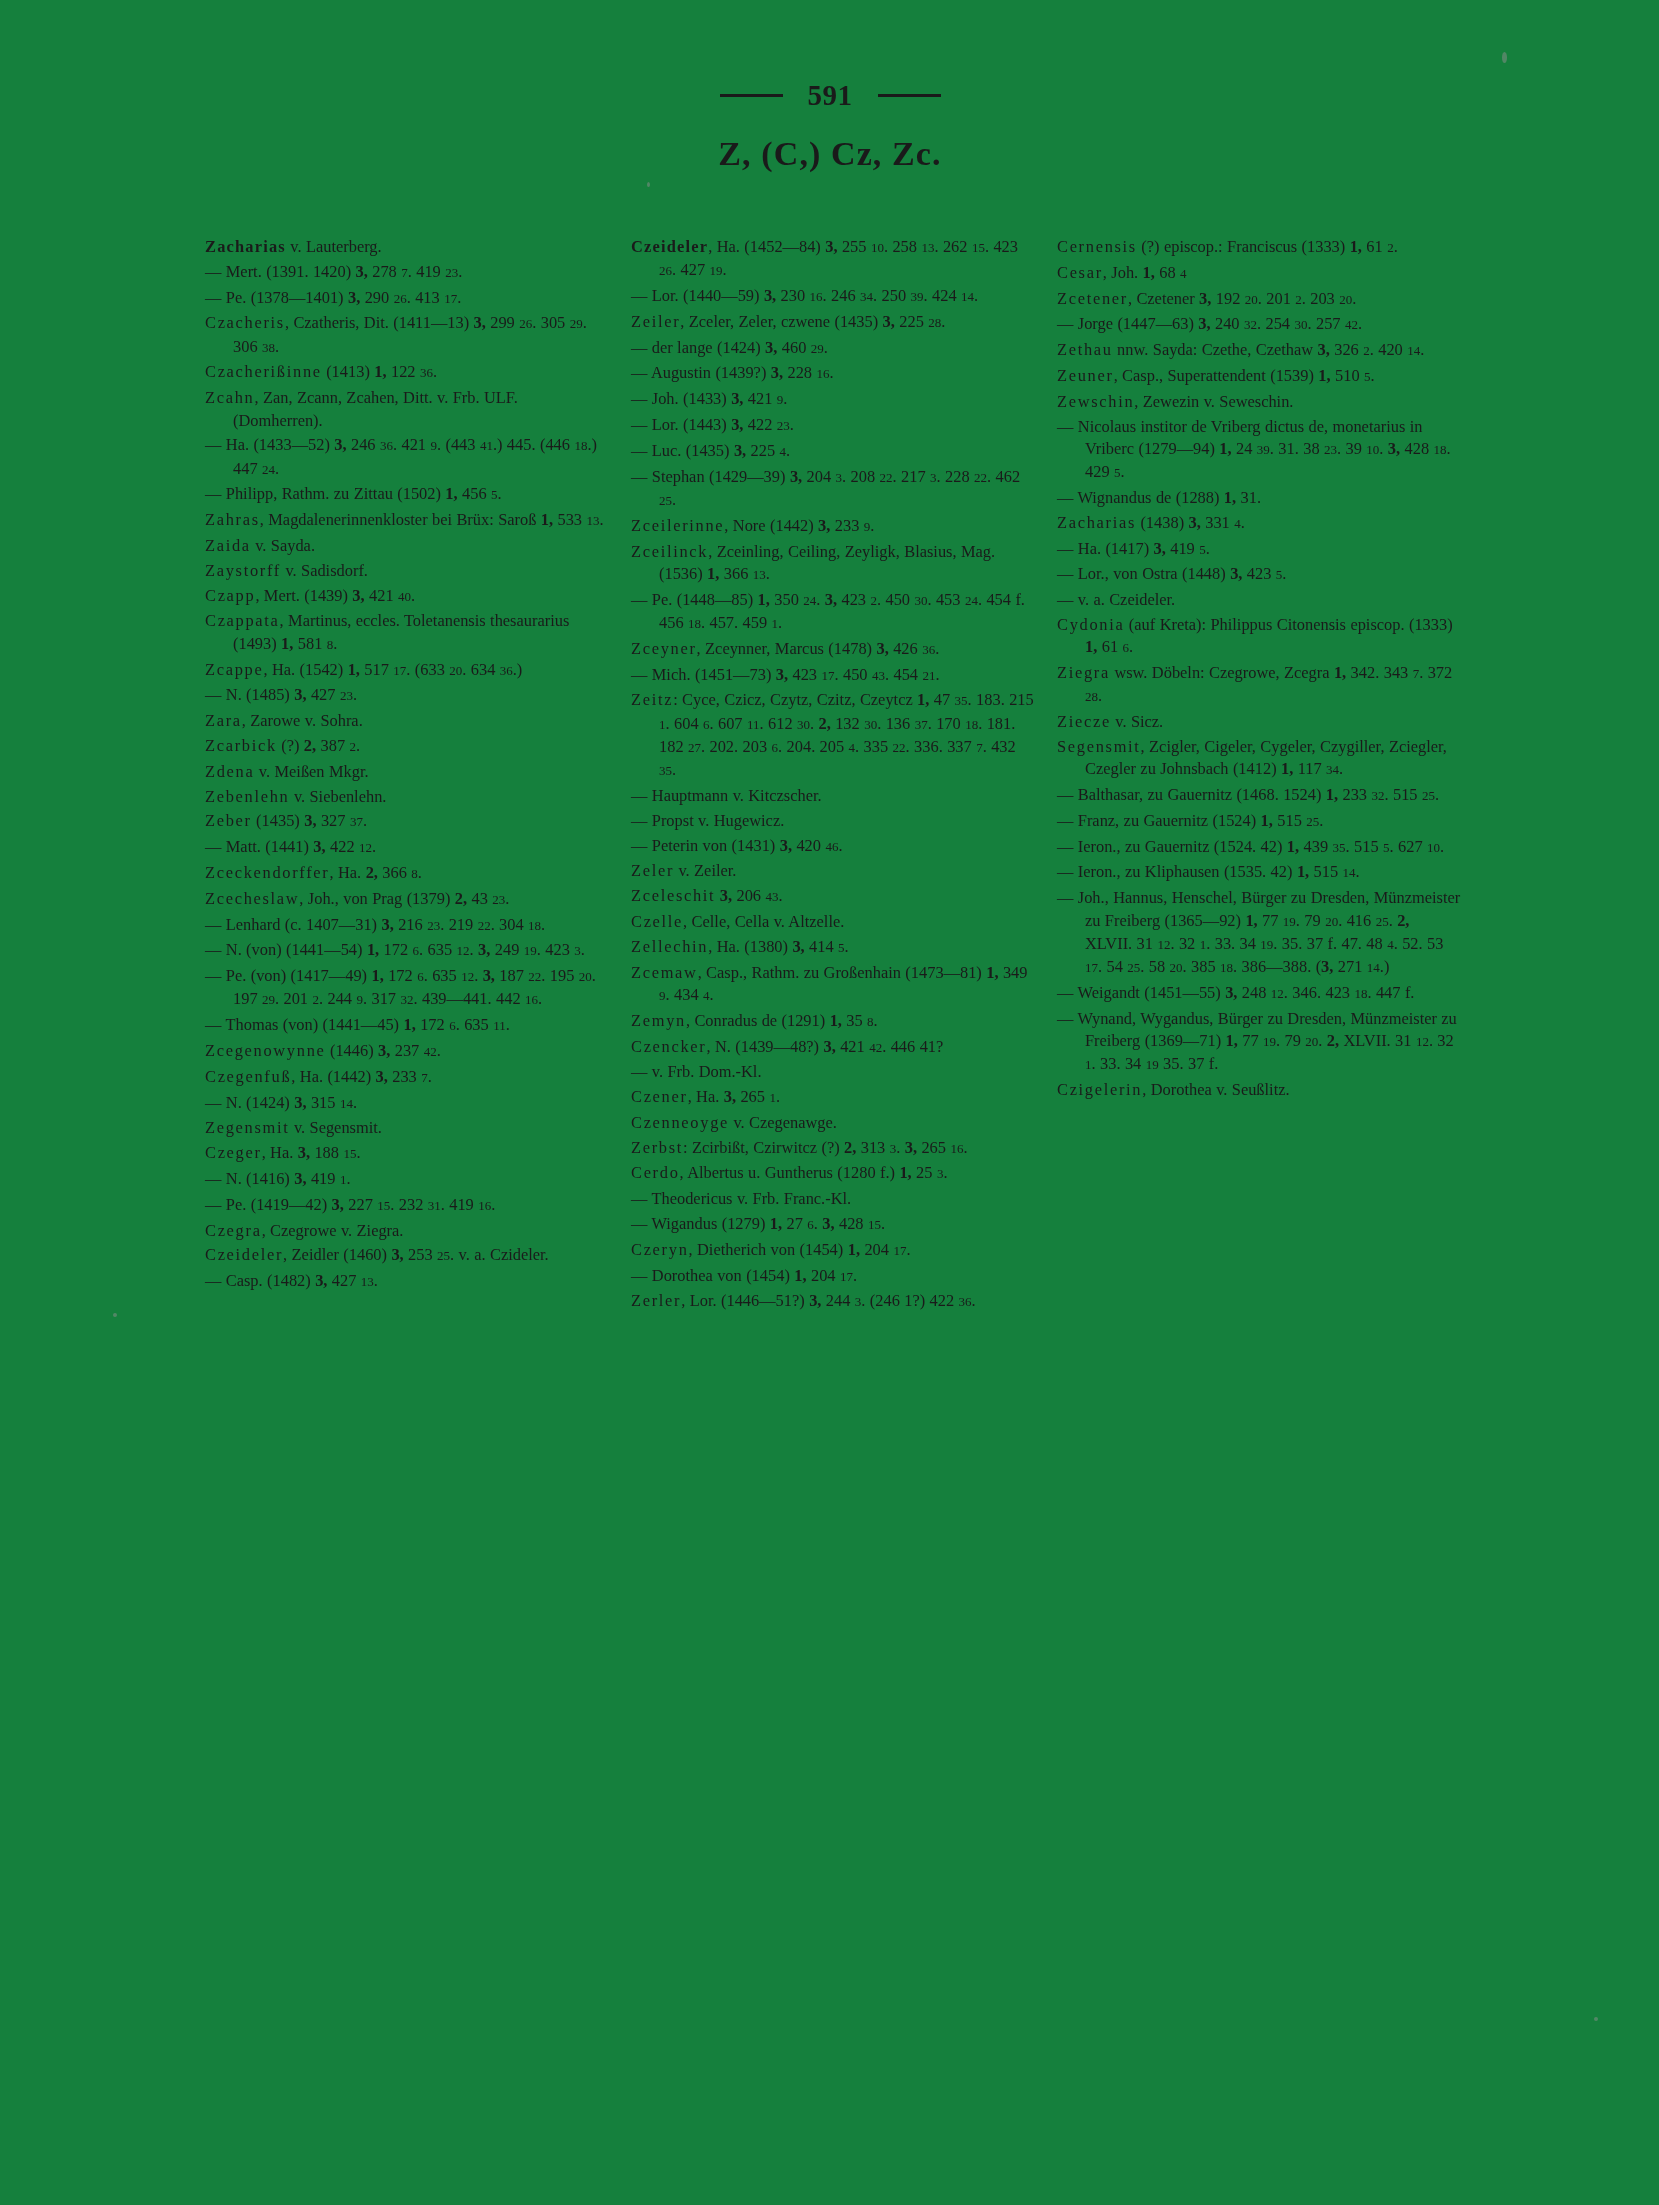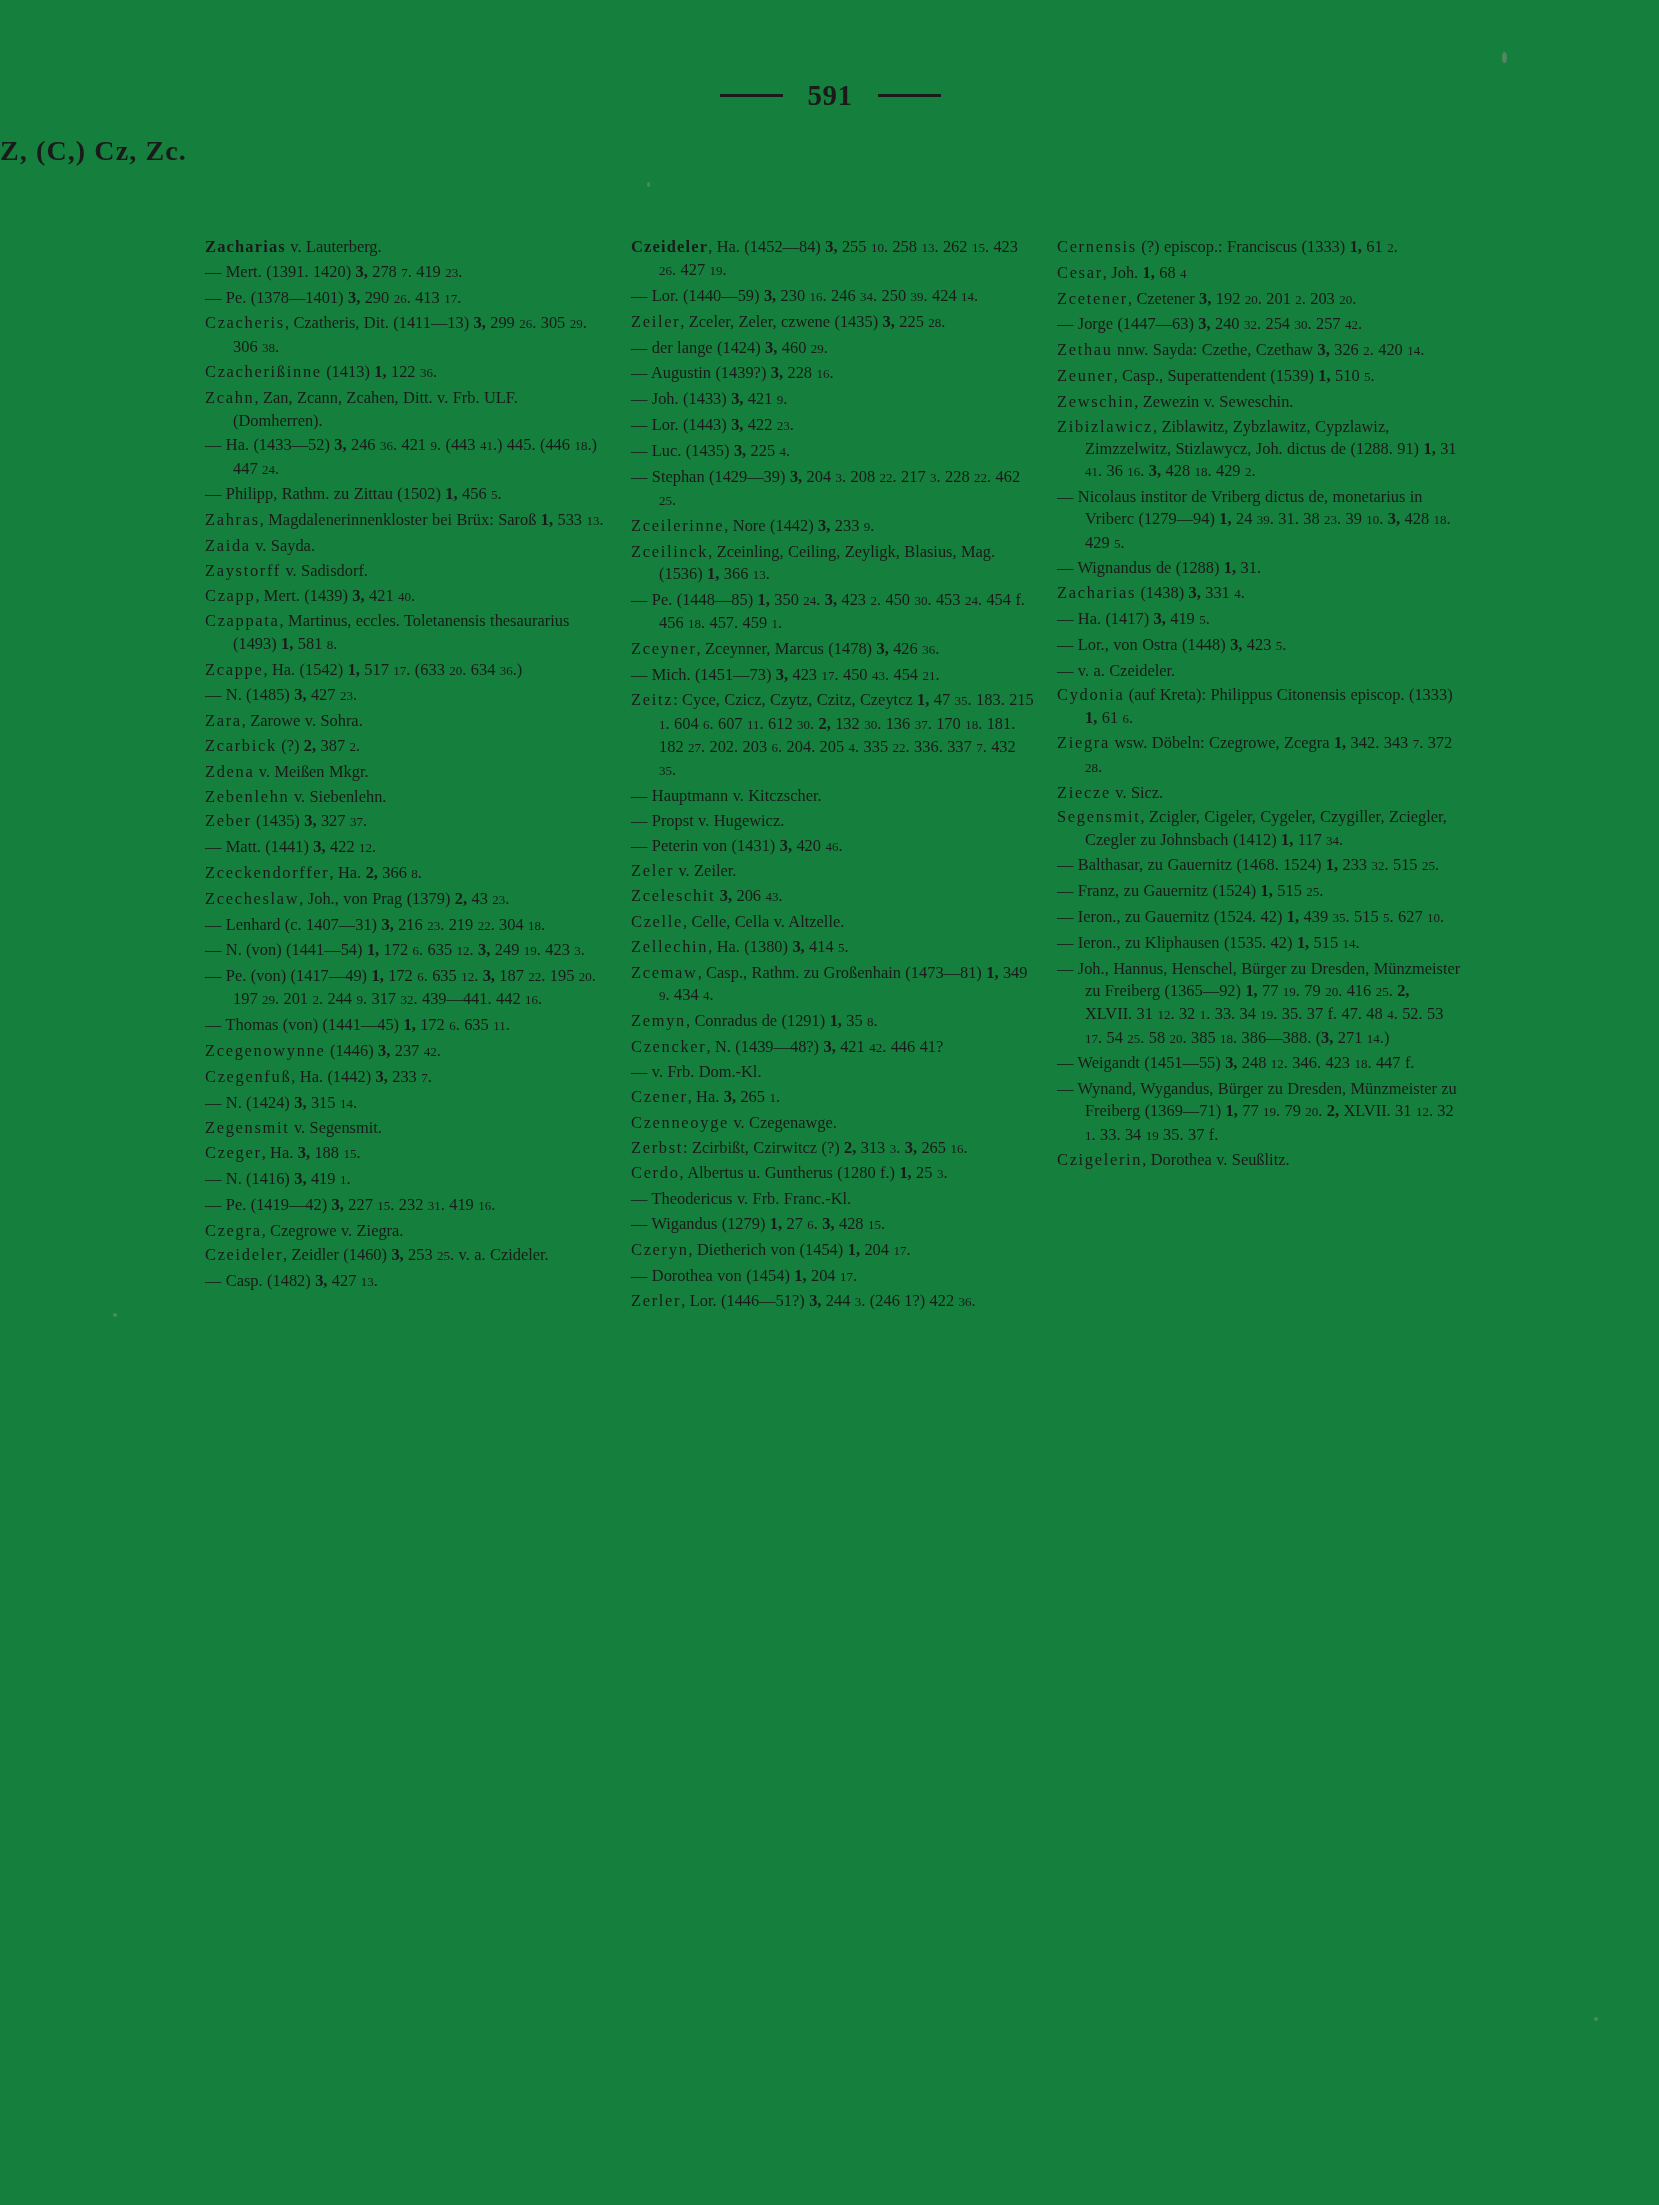--- a/index.html
+++ b/index.html
@@ -45,21 +45,22 @@
     letter-spacing: 0.5px;
     line-height: 1;
     font-family: "Liberation Serif", serif;
   }
 
   .booktitle {
     position: absolute;
     top: 135px;
     left: 0;
     width: 1660px;
-    font-size: 28px;
+    text-align: center;
+    font-size: 34px;
     font-weight: 700;
     letter-spacing: 1.1px;
     font-family: "Liberation Serif", serif;
   }
 
   
   .columns {
     position: absolute;
     top: 236px;
     left: 205px;
@@ -199,21 +200,20 @@
         <p class="entry"><span class="hw">Zerler</span>, Lor. (1446—51?) <b class="vol">3,</b> 244 <span class="ln">3</span>. (246 1?) 422 <span class="ln">36</span>.</p>
       </div>
     <div class="col">
         <p class="entry"><span class="hw">Cernensis</span> (?) episcop.: Franciscus (1333) <b class="vol">1,</b> 61 <span class="ln">2</span>.</p>
         <p class="entry"><span class="hw">Cesar</span>, Joh. <b class="vol">1,</b> 68 <span class="ln">4</span></p>
         <p class="entry"><span class="hw">Zcetener</span>, Czetener <b class="vol">3,</b> 192 <span class="ln">20</span>. 201 <span class="ln">2</span>. 203 <span class="ln">20</span>.</p>
         <p class="entry dash">— Jorge (1447—63) <b class="vol">3,</b> 240 <span class="ln">32</span>. 254 <span class="ln">30</span>. 257 <span class="ln">42</span>.</p>
         <p class="entry"><span class="hw">Zethau</span> nnw. Sayda: Czethe, Czethaw <b class="vol">3,</b> 326 <span class="ln">2</span>. 420 <span class="ln">14</span>.</p>
         <p class="entry"><span class="hw">Zeuner</span>, Casp., Superattendent (1539) <b class="vol">1,</b> 510 <span class="ln">5</span>.</p>
         <p class="entry"><span class="hw">Zewschin</span>, Zewezin v. Seweschin.</p>
-        <p class="entry"><span class="hw">Zibizlawicz</span>, Ziblawitz, Zybzlawitz, Cypzlawiz, Zimzzelwitz, Stizlawycz, Joh. dictus de (1288. 91) <b class="vol">1,</b> 31 <span class="ln">41</span>. 36 <span class="ln">16</span>. <b class="vol">3,</b> 428 <span class="ln">18</span>. 429 <span class="ln">2</span>.</p>
         <p class="entry dash">— Nicolaus institor de Vriberg dictus de, monetarius in Vriberc (1279—94) <b class="vol">1,</b> 24 <span class="ln">39</span>. 31. 38 <span class="ln">23</span>. 39 <span class="ln">10</span>. <b class="vol">3,</b> 428 <span class="ln">18</span>. 429 <span class="ln">5</span>.</p>
         <p class="entry dash">— Wignandus de (1288) <b class="vol">1,</b> 31.</p>
         <p class="entry"><span class="hw">Zacharias</span> (1438) <b class="vol">3,</b> 331 <span class="ln">4</span>.</p>
         <p class="entry dash">— Ha. (1417) <b class="vol">3,</b> 419 <span class="ln">5</span>.</p>
         <p class="entry dash">— Lor., von Ostra (1448) <b class="vol">3,</b> 423 <span class="ln">5</span>.</p>
         <p class="entry dash">— v. a. Czeideler.</p>
         <p class="entry"><span class="hw">Cydonia</span> (auf Kreta): Philippus Citonensis episcop. (1333) <b class="vol">1,</b> 61 <span class="ln">6</span>.</p>
         <p class="entry"><span class="hw">Ziegra</span> wsw. Döbeln: Czegrowe, Zcegra <b class="vol">1,</b> 342. 343 <span class="ln">7</span>. 372 <span class="ln">28</span>.</p>
         <p class="entry"><span class="hw">Ziecze</span> v. Sicz.</p>
         <p class="entry"><span class="hw">Segensmit</span>, Zcigler, Cigeler, Cygeler, Czygiller, Zciegler, Czegler zu Johnsbach (1412) <b class="vol">1,</b> 117 <span class="ln">34</span>.</p>

